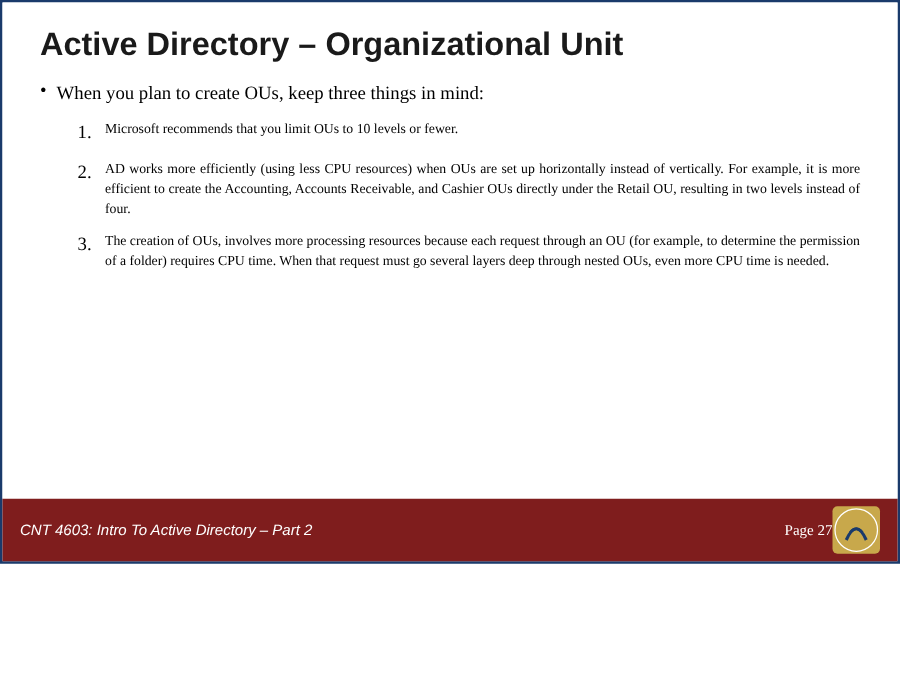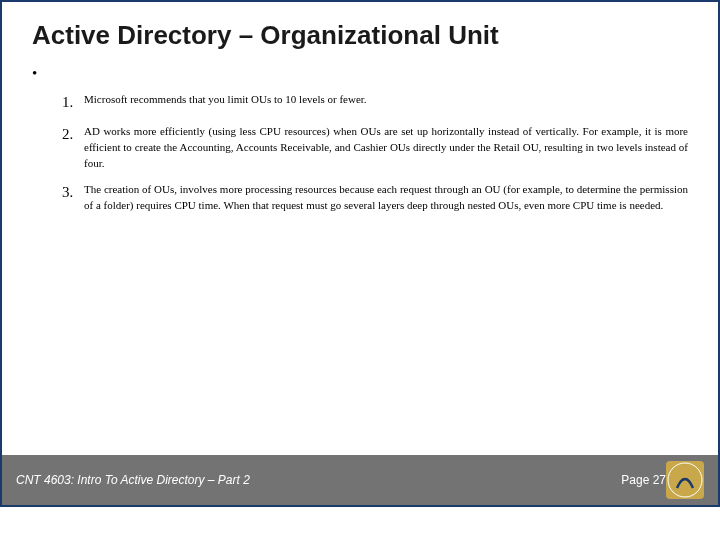--- a/index.html
+++ b/index.html
@@ -7,21 +7,21 @@
     body {
       width: 720px;
       height: 540px;
       font-family: 'Times New Roman', Times, serif;
       background: #fff;
       overflow: hidden;
     }
 
     .slide {
       width: 720px;
-      height: 507px;
+      height: 451px;
       display: flex;
       flex-direction: column;
       border: 2px solid #1a3a6b;
     }
 
     .slide-content {
       flex: 1;
       padding: 18px 30px 10px 30px;
       background: #fff;
       overflow: hidden;
@@ -73,38 +73,38 @@
     }
 
     .numbered-item .item-text {
       flex: 1;
       font-size: 11px;
       line-height: 1.45;
       text-align: justify;
     }
 
     .slide-footer {
-      background: #737373;
+      background: #7f1d1d;
       color: #fff;
       display: flex;
       align-items: center;
       padding: 6px 14px;
       min-height: 44px;
     }
 
     .footer-left {
       flex: 1;
       font-size: 12px;
       font-family: Arial, sans-serif;
       font-style: italic;
     }
 
     .footer-center {
       font-size: 12px;
-      font-family: Liberation Sans, sans-serif;
+      font-family: Liberation Serif, serif;
       margin-left: 52px;
     }
 
     .footer-logo {
       width: 38px;
       height: 38px;
       margin-left: auto;
       border-radius: 4px;
       background: #c8a84b;
       display: flex;
@@ -123,20 +123,21 @@
 </head>
 <body>
 
 <div class="slide">
   <div class="slide-content">
 
     <div class="slide-title">Active Directory – Organizational Unit</div>
 
     <div class="bullet-point">
       <span class="bullet-symbol">•</span>
+      <span class="bullet-text">When you plan to create OUs, keep three things in mind:</span>
     </div>
 
     <div class="numbered-list">
 
       <div class="numbered-item">
         <span class="num">1.</span>
         <span class="item-text">Microsoft recommends that you limit OUs to 10 levels or fewer.</span>
       </div>
 
       <div class="numbered-item">

